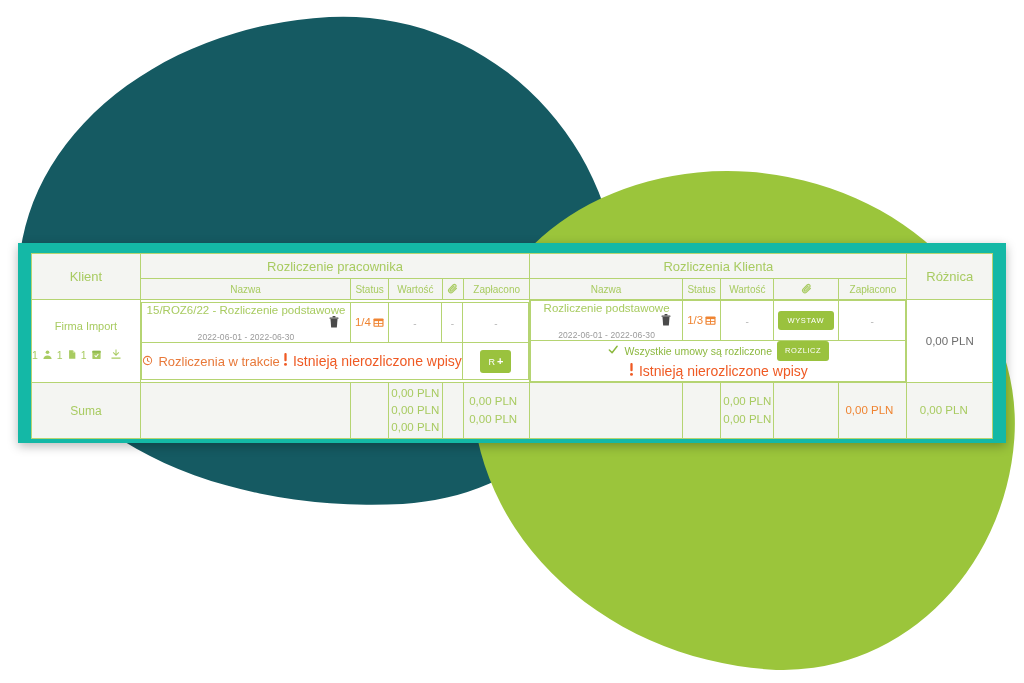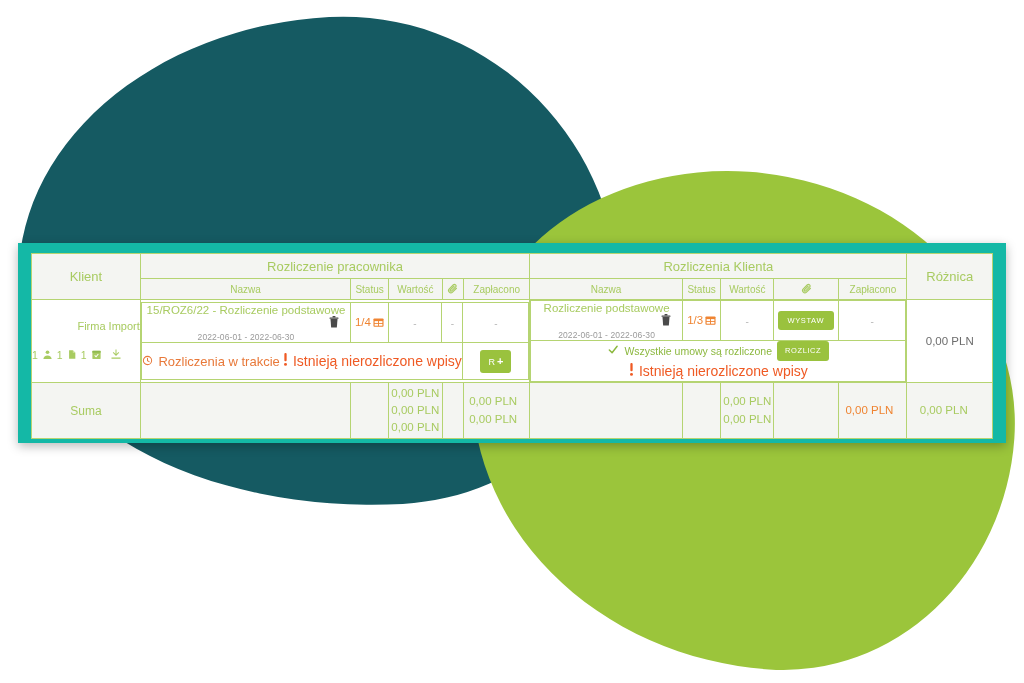--- a/index.html
+++ b/index.html
@@ -107,21 +107,21 @@
   .cell-data { background:#ffffff; height: 72px; }
 
   .client-cell {
     text-align: left;
     padding: 0 0 0 9px;
     color: #a8cb61;
     font-size: 11px;
     line-height: 1.5;
     vertical-align: middle;
   }
-  .client-name { display:block; margin-bottom: 13px; text-align: right; }
+  .client-name { display:block; margin-bottom: 13px; }
   .client-icons { display:flex; align-items:center; gap:4px; }
   .client-icons .cnt { font-size: 10.5px; }
   .ico { display:inline-block; vertical-align:-2px; }
 
   
   .sub {
     width: 100%;
     border-collapse: collapse;
     table-layout: fixed;
     height: 72px;

